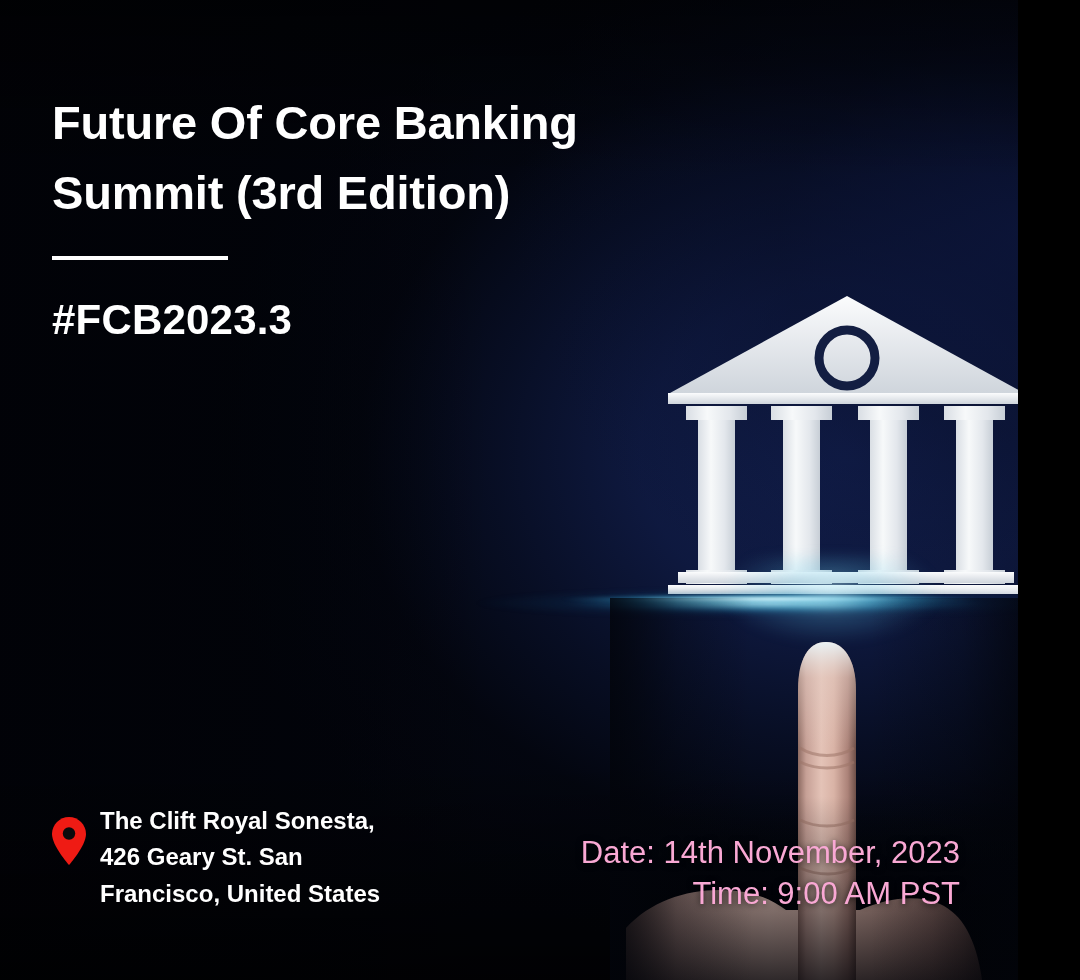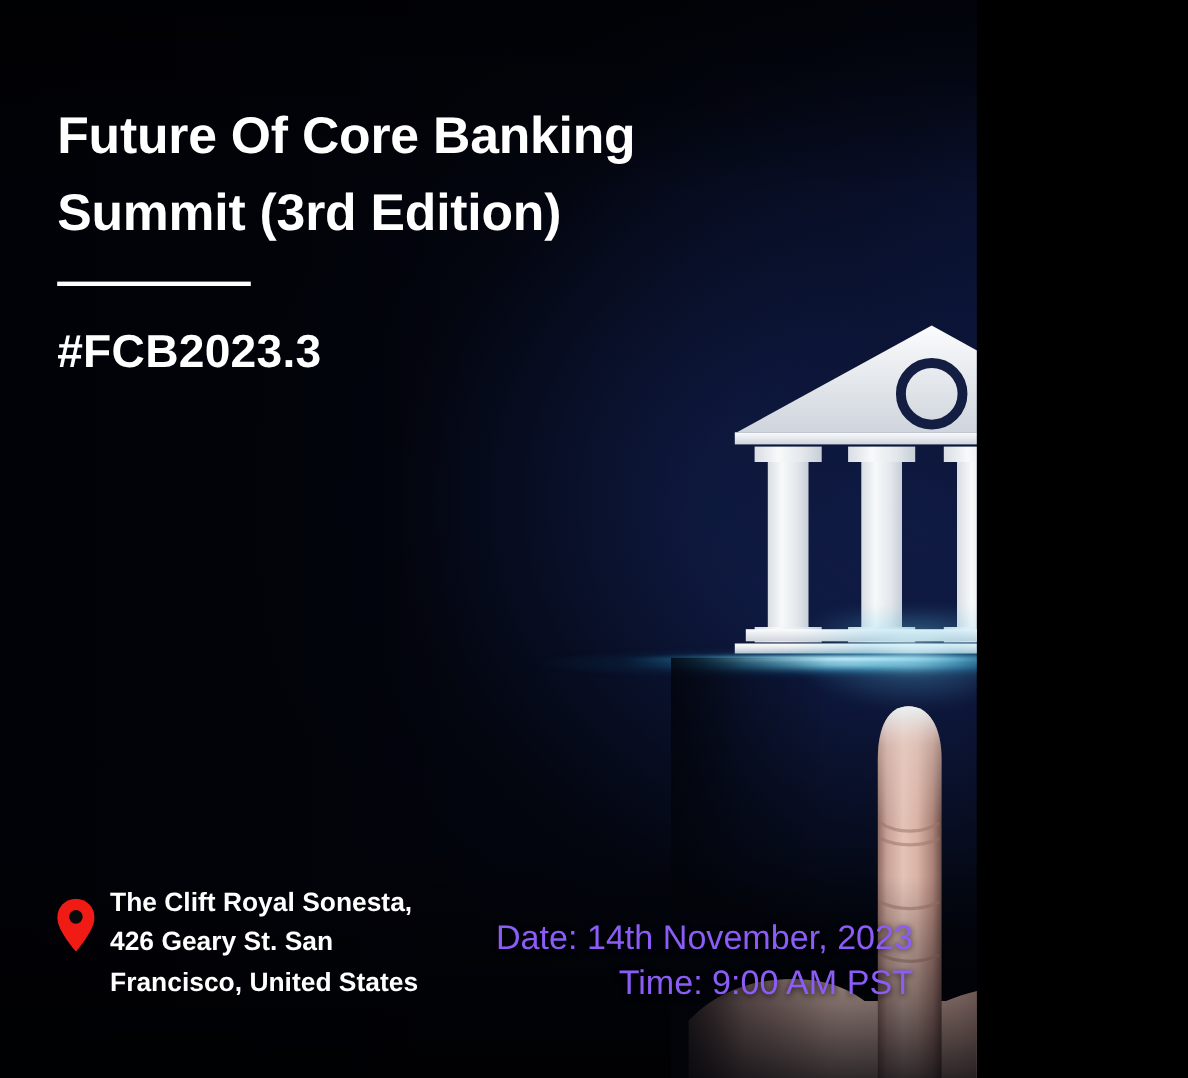--- a/index.html
+++ b/index.html
@@ -4,21 +4,21 @@
 <style>
   * { margin:0; padding:0; box-sizing:border-box; }
   html, body {
     width:1080px; height:980px;
     background:#000;
     font-family:"Liberation Sans", sans-serif;
     overflow:hidden;
   }
   #poster{
     position:relative;
-    width:888px; height:980px;
+    width:1018px; height:980px;
     overflow:hidden;
     background:#02040c;
     text-decoration:underline;
   }
 
   
   .bg-base{
     position:absolute; inset:0;
     background:#02040b;
   }
@@ -164,21 +164,21 @@
     line-height:1.52;
     white-space:pre-line;
     width:330px;
   }
 
   
   .when{
     position:absolute;
     right:58px; top:833px;
     text-align:right;
-    color:#8b5cf6;
+    color:#f9a8d4;
     font-size:31px;
     font-weight:normal;
     line-height:1.32;
     text-shadow:0 1px 6px rgba(0,0,0,.75);
   }
   .when div{ white-space:pre; }
 </style>
 </head>
 <body>
 

